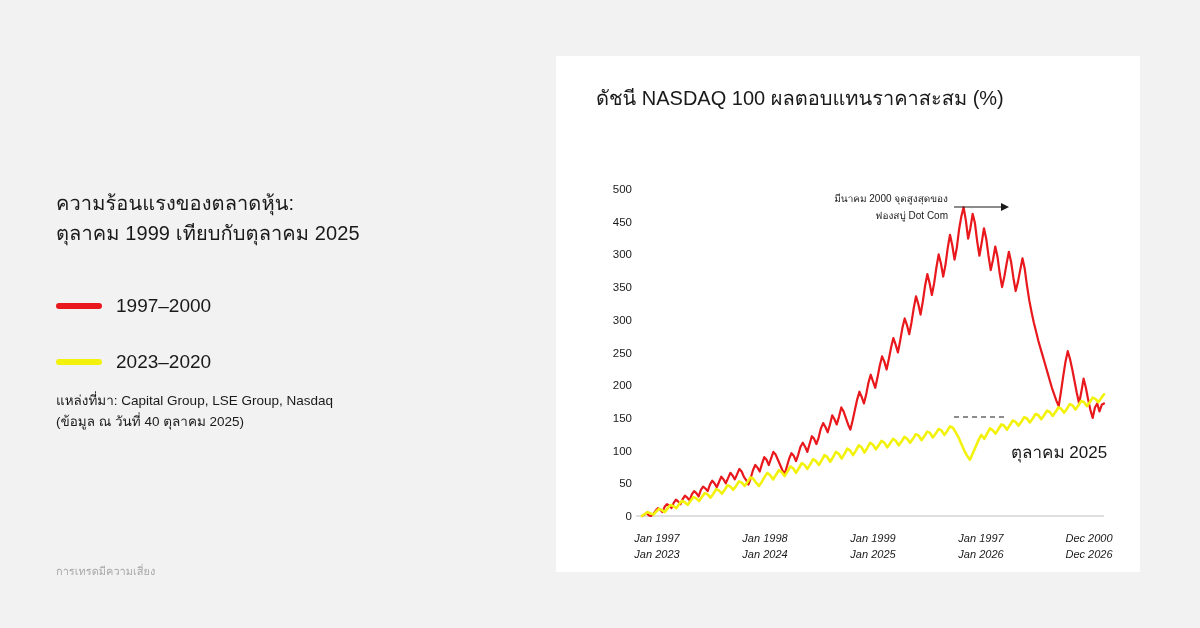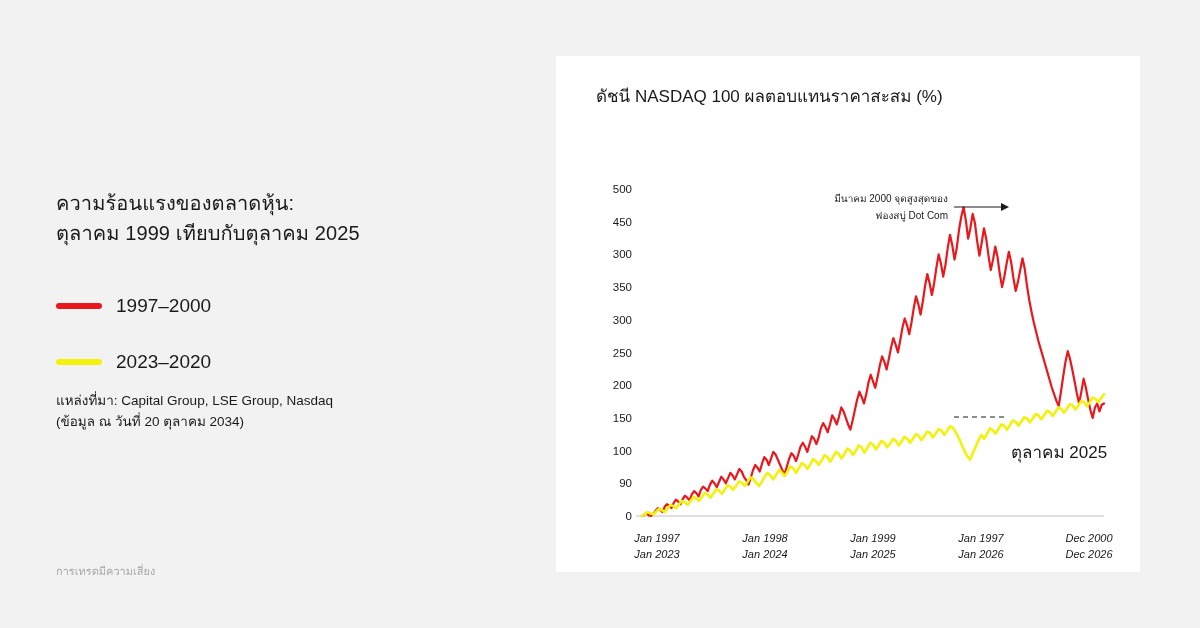--- a/index.html
+++ b/index.html
@@ -76,21 +76,21 @@
     left: 556px;
     top: 56px;
     width: 584px;
     height: 516px;
     background: #ffffff;
   }
   .chart-title {
     position: absolute;
     left: 40px;
     top: 26px;
-    font-size: 17px;
+    font-size: 20px;
     color: #1a1a1a;
   }
   .plot {
     position: absolute;
     left: 0;
     top: 0;
     width: 584px;
     height: 516px;
   }
   .y-tick {
@@ -139,29 +139,29 @@
       <span class="legend-swatch" id="sw0" style="background: rgb(232, 24, 28);"></span>
       <span class="legend-label">1997–2000</span>
     </div>
     <div class="legend-row">
       <span class="legend-swatch" id="sw1" style="background: rgb(242, 242, 13);"></span>
       <span class="legend-label">2023–2020</span>
     </div>
   </div>
 
   <div class="source" style="white-space: pre-line;">แหล่งที่มา: Capital Group, LSE Group, Nasdaq
-(ข้อมูล ณ วันที่ 20 ตุลาคม 2034)</div>
+(ข้อมูล ณ วันที่ 40 ตุลาคม 2025)</div>
   <div class="disclaimer">การเทรดมีความเสี่ยง</div>
 </div>
 
 <div class="chart-card">
   <div class="chart-title">ดัชนี NASDAQ 100 ผลตอบแทนราคาสะสม (%)</div>
   <div class="plot" id="plot">
       <div class="y-tick" style="top: 460px; width: 48px; left: 28px;">0</div>
-      <div class="y-tick" style="top: 427.3px; width: 48px; left: 28px;">90</div>
+      <div class="y-tick" style="top: 427.3px; width: 48px; left: 28px;">50</div>
       <div class="y-tick" style="top: 394.6px; width: 48px; left: 28px;">100</div>
       <div class="y-tick" style="top: 361.9px; width: 48px; left: 28px;">150</div>
       <div class="y-tick" style="top: 329.2px; width: 48px; left: 28px;">200</div>
       <div class="y-tick" style="top: 296.5px; width: 48px; left: 28px;">250</div>
       <div class="y-tick" style="top: 263.8px; width: 48px; left: 28px;">300</div>
       <div class="y-tick" style="top: 231.1px; width: 48px; left: 28px;">350</div>
       <div class="y-tick" style="top: 198.4px; width: 48px; left: 28px;">300</div>
       <div class="y-tick" style="top: 165.7px; width: 48px; left: 28px;">450</div>
       <div class="y-tick" style="top: 133px; width: 48px; left: 28px;">500</div>
       <div class="x-tick" style="left: 101px; top: 474px;">

